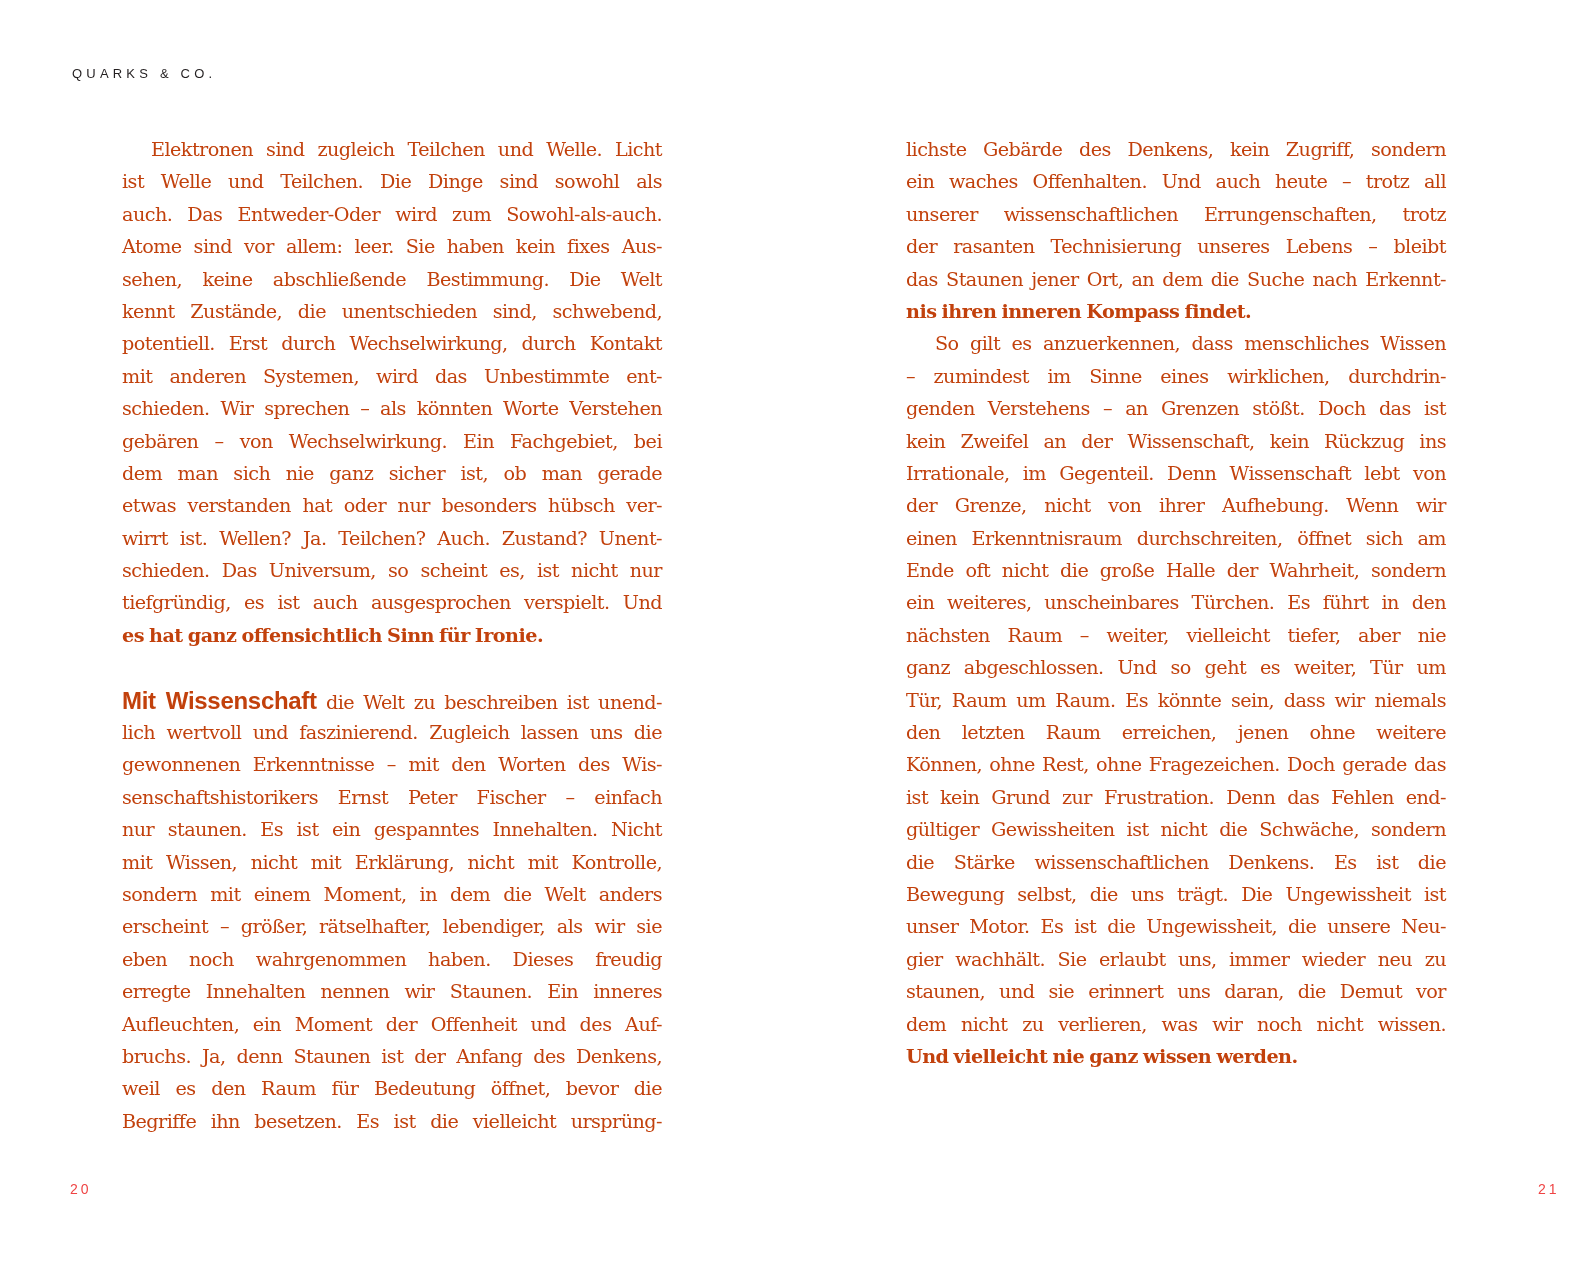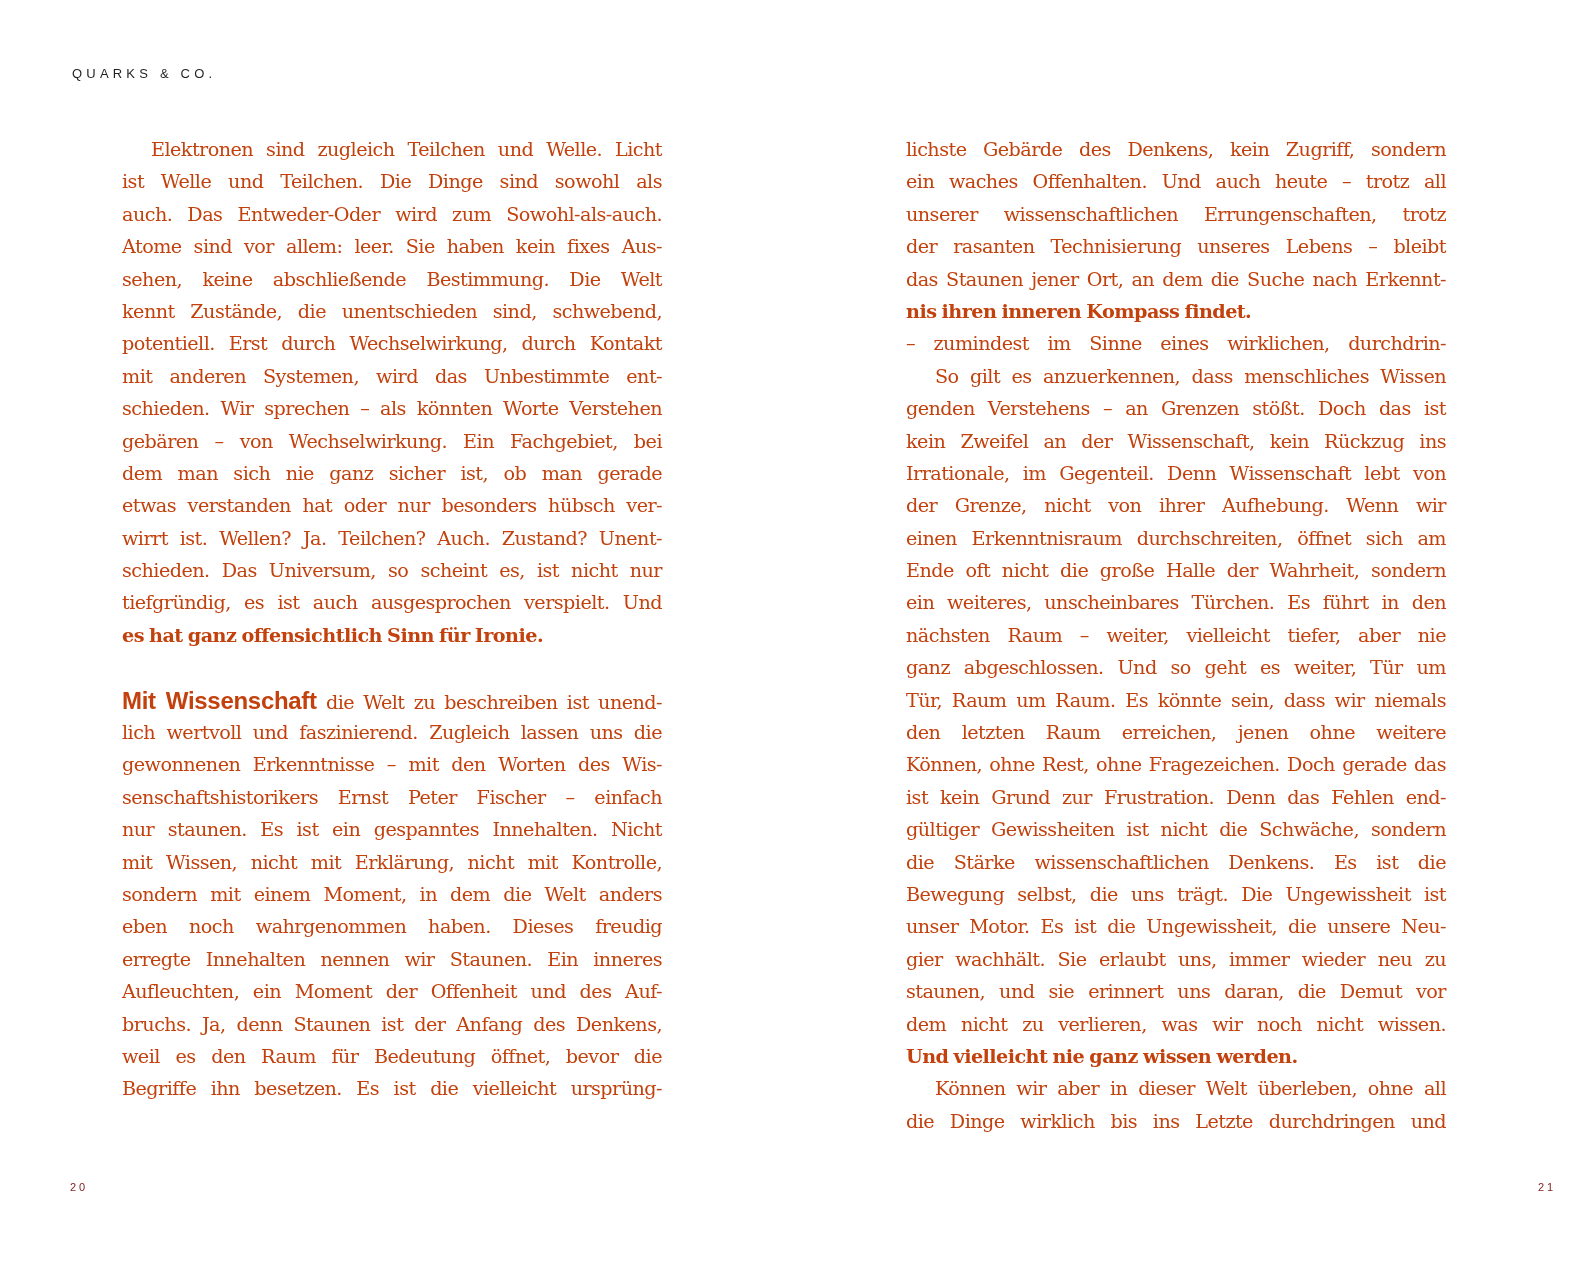--- a/index.html
+++ b/index.html
@@ -4,22 +4,22 @@
   <style>
     html, body { margin: 0; padding: 0; background: #ffffff; }
     body { width: 1595px; height: 1270px; position: relative; overflow: hidden; color: #231f20; }
     .running-head {
       position: absolute; left: 72px; top: 66px;
       font-family: "Liberation Sans", sans-serif; font-size: 13px;
       letter-spacing: 4.2px; color: #231f20;
     }
     .folio {
       position: absolute; top: 1181px;
-      font-family: "Liberation Sans", sans-serif; font-size: 11px;
-      letter-spacing: 3px; color: #7f1d1d;
+      font-family: "Liberation Sans", sans-serif; font-size: 14px;
+      letter-spacing: 3px; color: #ef4444;
     }
     .folio.left { left: 70px; }
     .folio.right { left: 1538px; }
     .page-col {
       position: absolute; top: 134px; width: 540px;
       font-family: "DejaVu Serif", serif; font-size: 19.2px;
       line-height: 32.4px; color: #c2410c;
     }
     .page-col.left { left: 122px; }
     .page-col.right { left: 906px; }
@@ -62,41 +62,42 @@
   </div>
   <span class="line blank"></span>
   <div>
     <span class="line"><span class="run-in">Mit Wissenschaft</span><span> die Welt zu beschreiben ist unend-</span></span>
     <span class="line">lich wertvoll und faszinierend. Zugleich lassen uns die</span>
     <span class="line">gewonnenen Erkenntnisse – mit den Worten des Wis-</span>
     <span class="line">senschaftshistorikers Ernst Peter Fischer – einfach</span>
     <span class="line">nur staunen. Es ist ein gespanntes Innehalten. Nicht</span>
     <span class="line">mit Wissen, nicht mit Erklärung, nicht mit Kontrolle,</span>
     <span class="line">sondern mit einem Moment, in dem die Welt anders</span>
+    <span class="line">erscheint – größer, rätselhafter, lebendiger, als wir sie</span>
     <span class="line">eben noch wahrgenommen haben. Dieses freudig</span>
     <span class="line">erregte Innehalten nennen wir Staunen. Ein inneres</span>
     <span class="line">Aufleuchten, ein Moment der Offenheit und des Auf-</span>
     <span class="line">bruchs. Ja, denn Staunen ist der Anfang des Denkens,</span>
     <span class="line">weil es den Raum für Bedeutung öffnet, bevor die</span>
     <span class="line">Begriffe ihn besetzen. Es ist die vielleicht ursprüng-</span>
   </div>
 </div>
 
 <div class="page-col right">
   <div>
     <span class="line">lichste Gebärde des Denkens, kein Zugriff, sondern</span>
     <span class="line">ein waches Offenhalten. Und auch heute – trotz all</span>
     <span class="line">unserer wissenschaftlichen Errungenschaften, trotz</span>
     <span class="line">der rasanten Technisierung unseres Lebens – bleibt</span>
     <span class="line">das Staunen jener Ort, an dem die Suche nach Erkennt-</span>
     <span class="line last">nis ihren inneren Kompass findet.</span>
   </div>
   <div>
+    <span class="line indent">So gilt es anzuerkennen, dass menschliches Wissen</span>
     <span class="line">– zumindest im Sinne eines wirklichen, durchdrin-</span>
-    <span class="line indent">So gilt es anzuerkennen, dass menschliches Wissen</span>
     <span class="line">genden Verstehens – an Grenzen stößt. Doch das ist</span>
     <span class="line">kein Zweifel an der Wissenschaft, kein Rückzug ins</span>
     <span class="line">Irrationale, im Gegenteil. Denn Wissenschaft lebt von</span>
     <span class="line">der Grenze, nicht von ihrer Aufhebung. Wenn wir</span>
     <span class="line">einen Erkenntnisraum durchschreiten, öffnet sich am</span>
     <span class="line">Ende oft nicht die große Halle der Wahrheit, sondern</span>
     <span class="line">ein weiteres, unscheinbares Türchen. Es führt in den</span>
     <span class="line">nächsten Raum – weiter, vielleicht tiefer, aber nie</span>
     <span class="line">ganz abgeschlossen. Und so geht es weiter, Tür um</span>
     <span class="line">Tür, Raum um Raum. Es könnte sein, dass wir niemals</span>
@@ -105,20 +106,16 @@
     <span class="line">ist kein Grund zur Frustration. Denn das Fehlen end-</span>
     <span class="line">gültiger Gewissheiten ist nicht die Schwäche, sondern</span>
     <span class="line">die Stärke wissenschaftlichen Denkens. Es ist die</span>
     <span class="line">Bewegung selbst, die uns trägt. Die Ungewissheit ist</span>
     <span class="line">unser Motor. Es ist die Ungewissheit, die unsere Neu-</span>
     <span class="line">gier wachhält. Sie erlaubt uns, immer wieder neu zu</span>
     <span class="line">staunen, und sie erinnert uns daran, die Demut vor</span>
     <span class="line">dem nicht zu verlieren, was wir noch nicht wissen.</span>
     <span class="line last">Und vielleicht nie ganz wissen werden.</span>
   </div>
-  <div>
-    <span class="line indent">Können wir aber in dieser Welt überleben, ohne all</span>
-    <span class="line">die Dinge wirklich bis ins Letzte durchdringen und</span>
-  </div>
 </div>
 
 <div class="folio left">20</div>
 <div class="folio right">21</div>
 
 </body></html>

